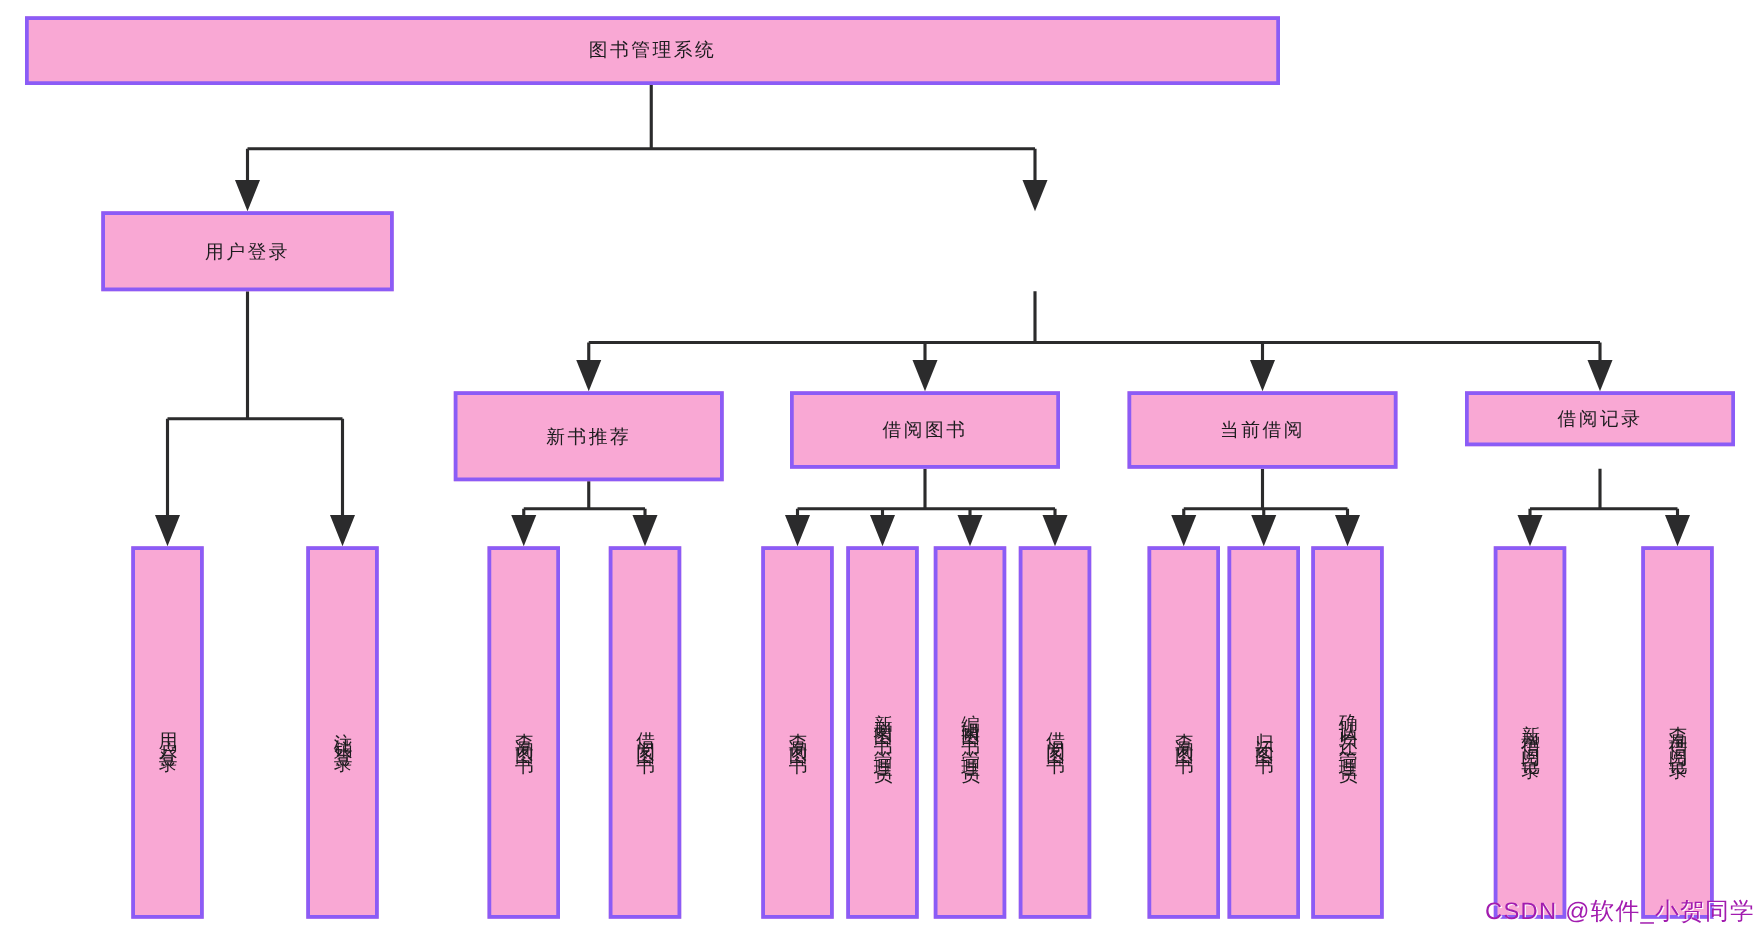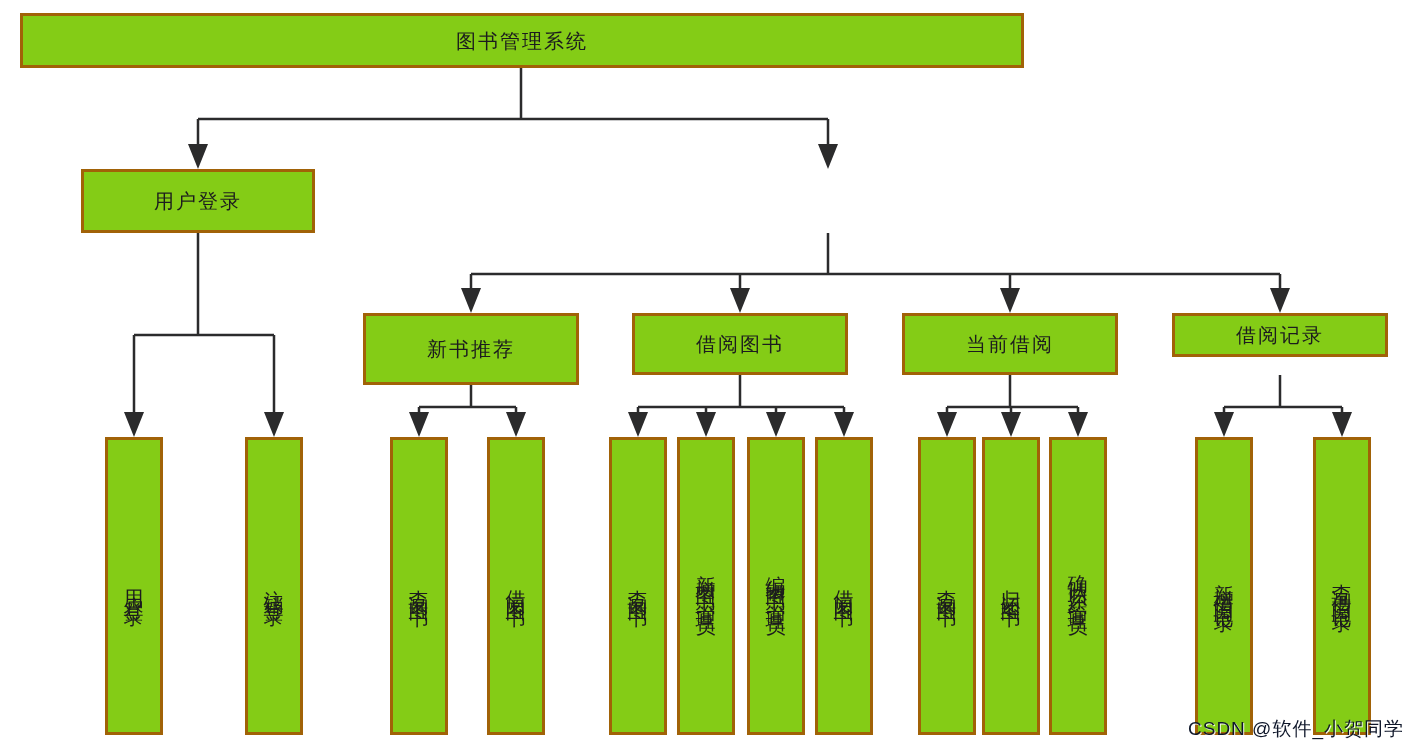--- a/index.html
+++ b/index.html
@@ -17,27 +17,27 @@
   }
   .connectors {
     position: absolute;
     left: 0; top: 0;
     width: 1405px; height: 747px;
     pointer-events: none;
   }
   .box {
     position: absolute;
     box-sizing: border-box;
-    border: 3px solid #a16207;
-    background: #84cc16;
+    border: 3px solid #8b5cf6;
+    background: #f9a8d4;
     color: #1c1c1e;
     display: flex;
     align-items: center;
     justify-content: center;
-    font-size: 20px;
+    font-size: 15px;
     line-height: 1;
   }
   .box.h {
     letter-spacing: 2px;
     white-space: nowrap;
   }
   .box.v {
     writing-mode: vertical-rl;
     text-orientation: mixed;
     letter-spacing: 6px;
@@ -67,21 +67,21 @@
   .n-cb-return      { left:  982px; }
   .n-cb-confirm     { left: 1049px; }
   .n-br-add         { left: 1195px; }
   .n-br-query       { left: 1313px; }
   .watermark {
     position: absolute;
     left: 1188px;
     top: 716px;
     font-size: 19px;
     letter-spacing: 1px;
-    color: #0f172a;
+    color: #a21caf;
     text-shadow: 1px 1px 0 rgba(255,255,255,0.9);
     white-space: nowrap;
     text-align: right;
   }
 </style>
 </head>
 <body>
 
 <div class="canvas">
 

